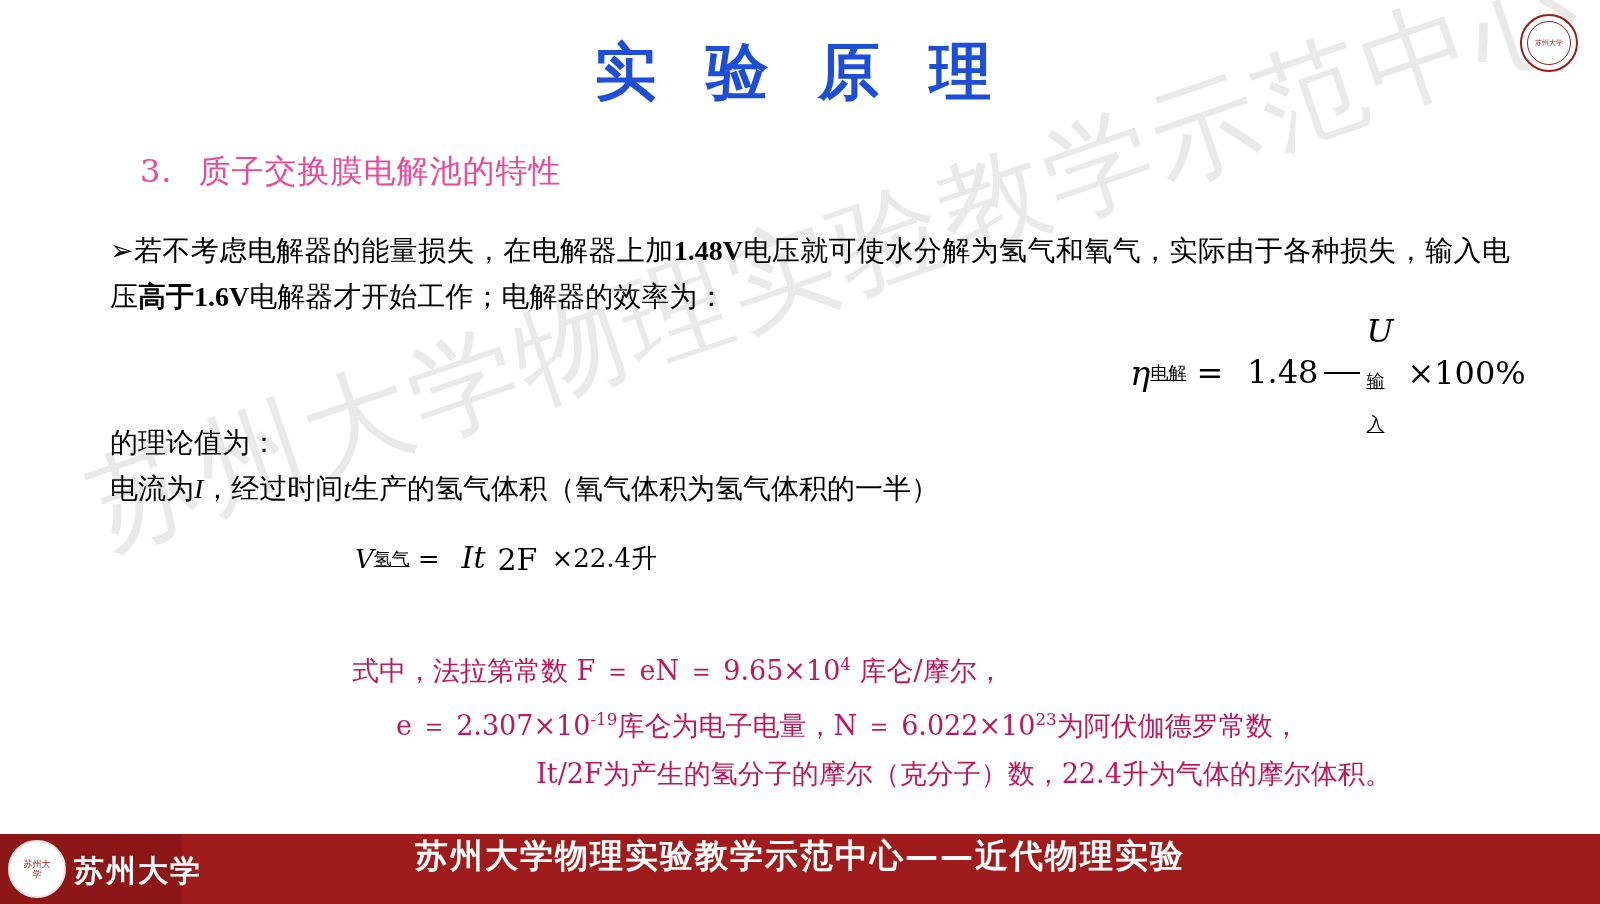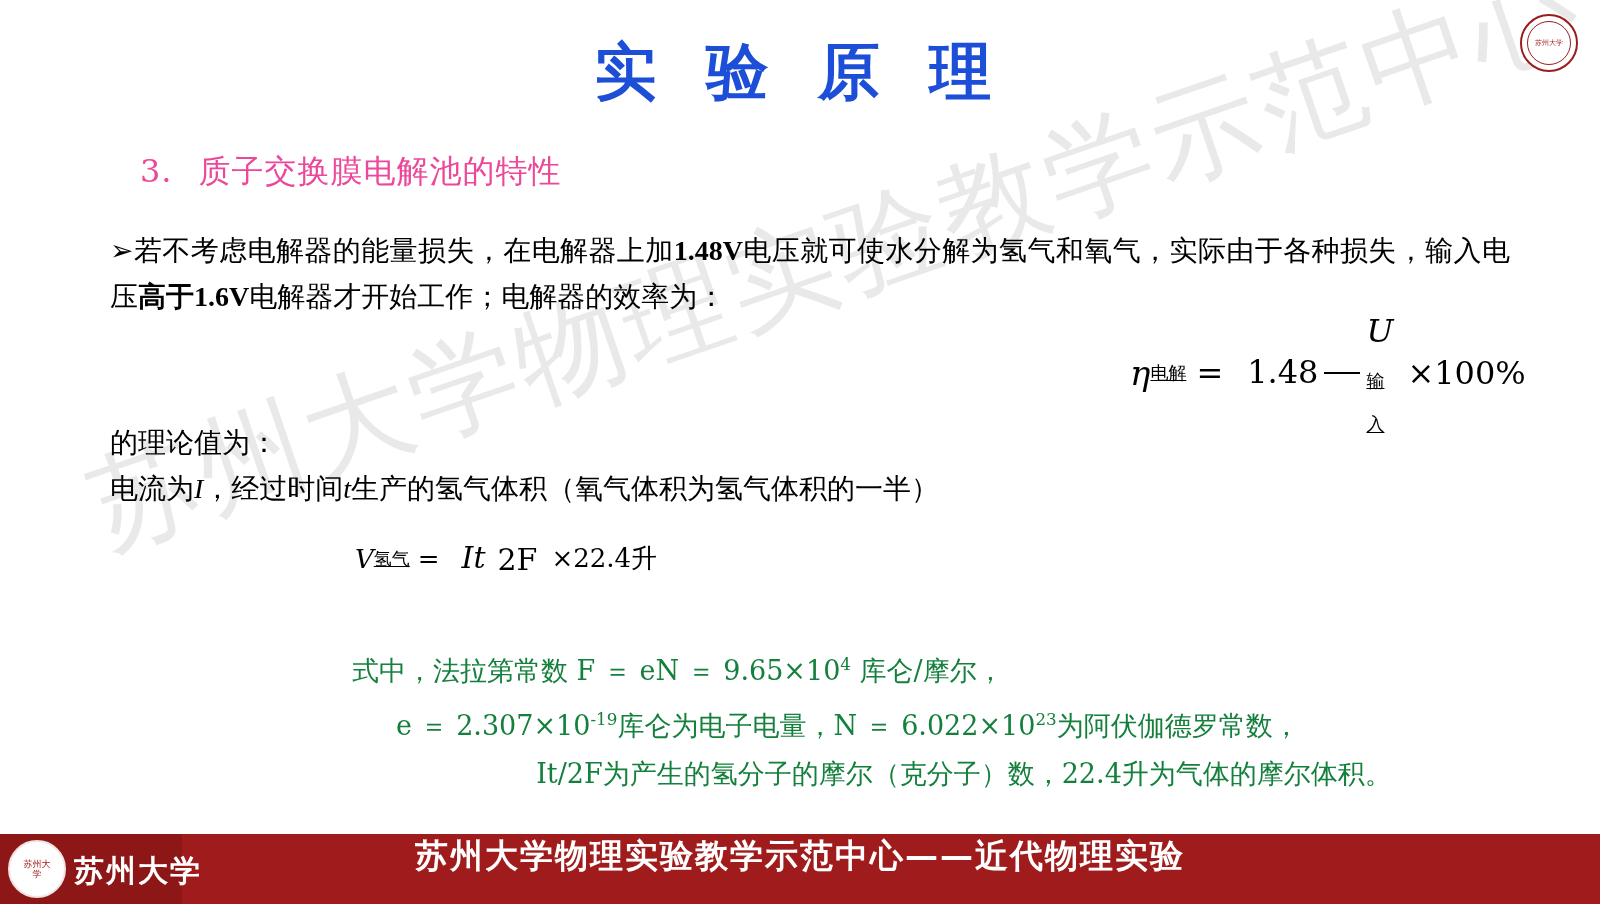--- a/index.html
+++ b/index.html
@@ -194,21 +194,21 @@
   .formula2 .frac .bot { font-size: 30px; }
 
   .notes {
     position: absolute;
     left: 352px;
     top: 640px;
     width: 1180px;
     font-family: "DejaVu Serif", serif;
     font-size: 27px;
     line-height: 48px;
-    color: #15803d;
+    color: #be185d;
   }
   .notes .nline { display: block; white-space: nowrap; }
   .notes .n2 { padding-left: 44px; }
   .notes .n3 { padding-left: 44px; text-align: center; }
   sup { font-size: 0.62em; vertical-align: super; }
 
   
   .footer {
     position: absolute;
     left: 0;

